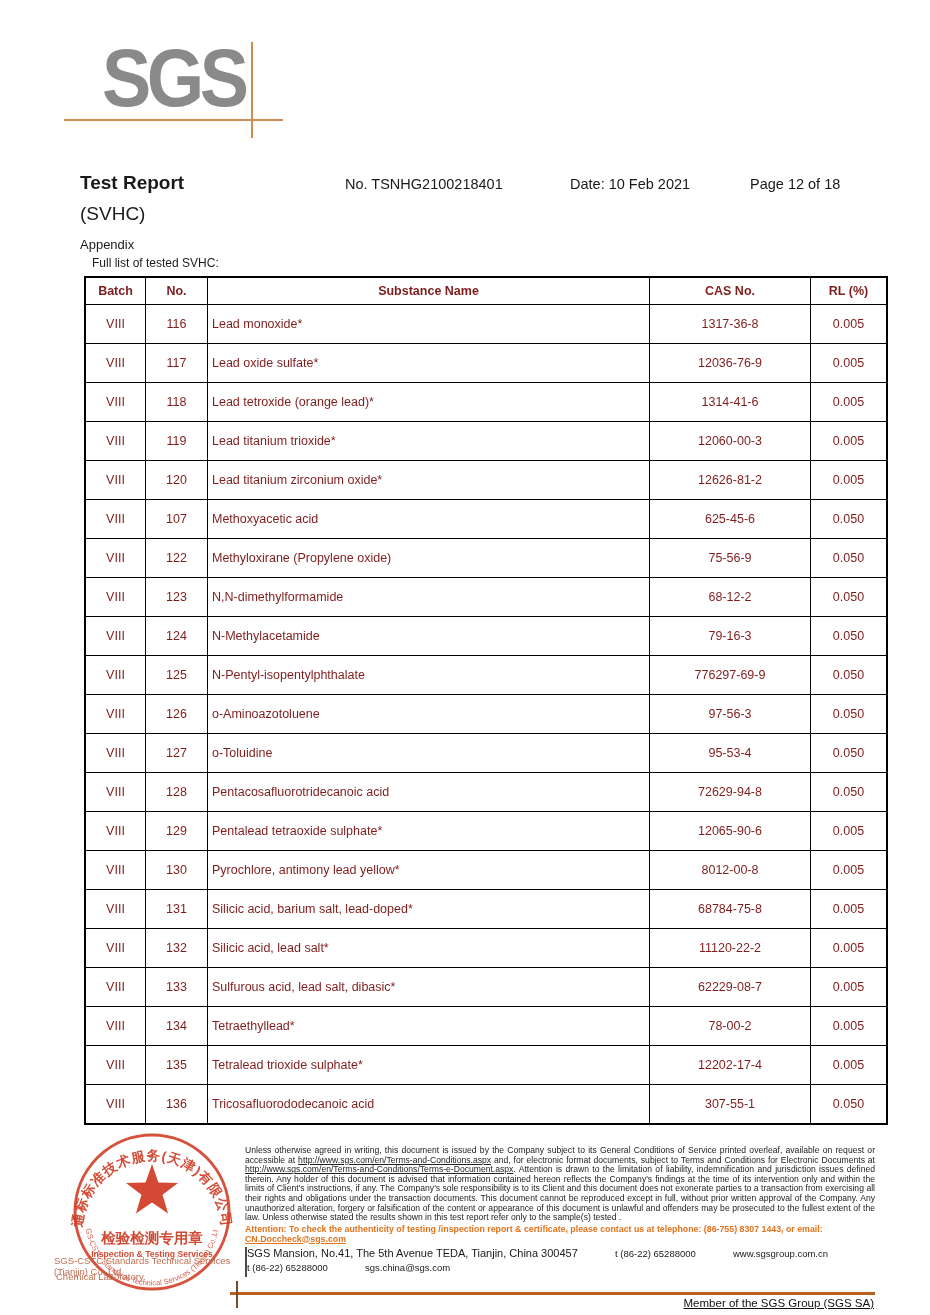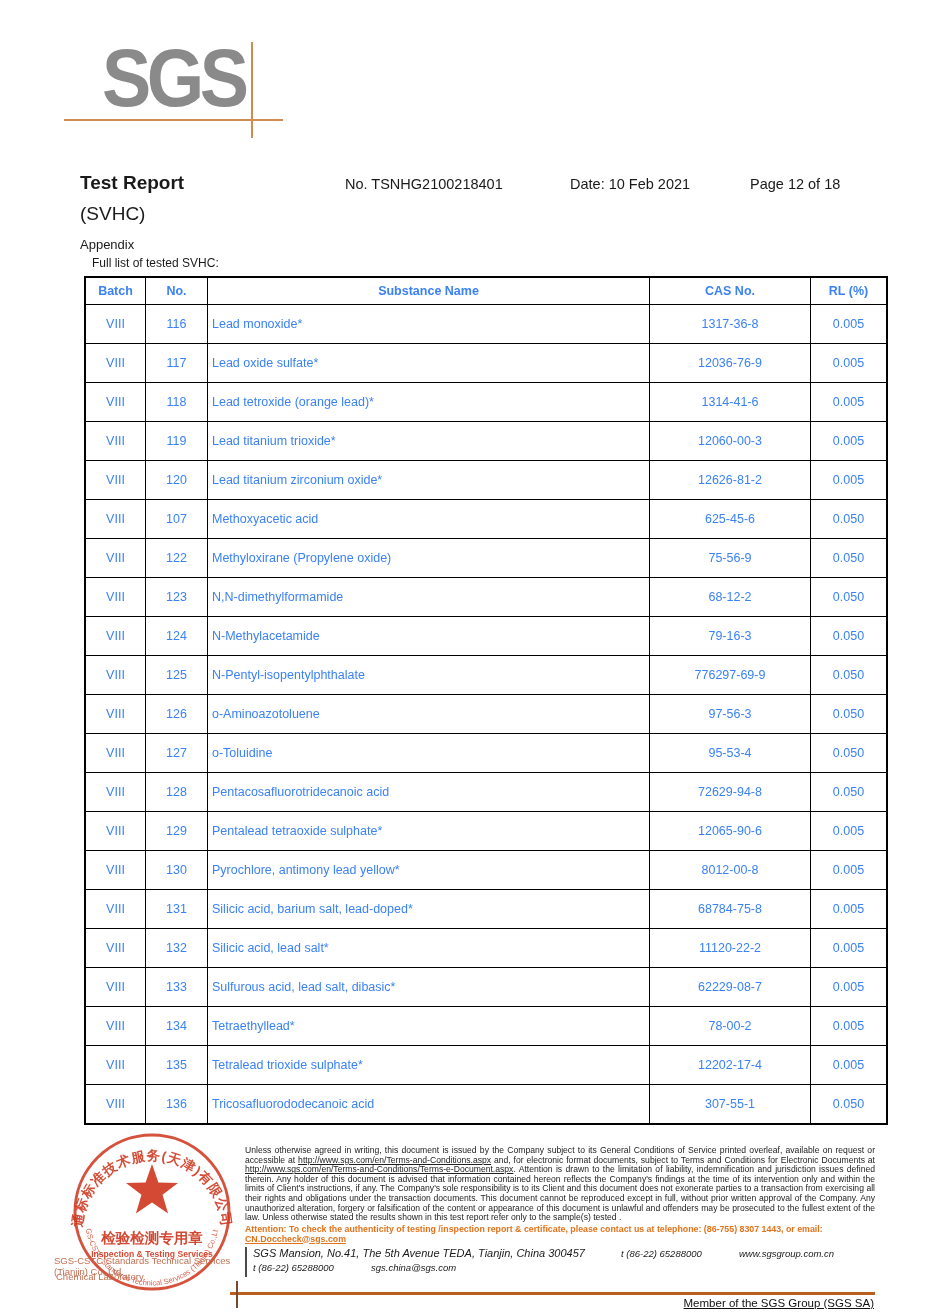--- a/index.html
+++ b/index.html
@@ -18,37 +18,37 @@
   .title{position:absolute;left:80px;top:172px;font-size:19px;font-weight:bold;}
   .report-no{position:absolute;left:345px;top:176px;font-size:14.5px;}
   .date{position:absolute;left:570px;top:176px;font-size:14.5px;}
   .page-info{position:absolute;left:750px;top:176px;font-size:14.5px;}
   .subtitle{position:absolute;left:80px;top:203px;font-size:19px;}
   .appendix{position:absolute;left:80px;top:237px;font-size:13px;text-align:center;}
   .list-label{position:absolute;left:92px;top:256px;font-size:12px;}
   
   .svhc-table{
     position:absolute;left:84px;top:276px;width:778px;border-collapse:collapse;
-    table-layout:fixed;font-size:12.5px;color:#3b82f6;border:2px solid #000;
+    table-layout:fixed;font-size:12.5px;color:#7f1d1d;border:2px solid #000;
   }
   .svhc-table th,.svhc-table td{border:1px solid #000;padding:0 2px;overflow:hidden;white-space:nowrap;}
   .svhc-table th{height:26px;font-weight:bold;text-align:center;font-size:12.5px;}
   .svhc-table td{height:38px;text-align:center;}
   .svhc-table td.c-name{text-align:left;padding-left:4px;}
   .w-batch{width:55px}.w-no{width:57px}.w-name{width:437px}.w-cas{width:156px}.w-rl{width:71px}
   
   .stamp-svg{position:absolute;left:56px;top:1130px;}
   .company-l1{position:absolute;left:54px;top:1255px;font-size:9.5px;color:#c07054;width:200px;}
   .company-l2{position:absolute;left:56px;top:1271px;font-size:9.5px;color:#c07054;}
   .footer-right{position:absolute;left:245px;top:1146px;width:630px;}
   .disclaimer{margin:0;font-size:8.6px;line-height:9.6px;text-align:justify;color:#222;}
   .disclaimer .u{text-decoration:underline;}
   .attention{margin:2px 0 0 0;font-size:8.8px;line-height:9.8px;font-weight:bold;color:#e2731c;}
   .attention .u{text-decoration:underline;}
-  .addr-block{margin-top:3px;border-left:2px solid #4a4a4a;padding-left:6px;font-style:italic;}
+  .addr-block{margin-top:3px;border-left:2px solid #4a4a4a;}
   .addr-row{display:flex;align-items:baseline;height:15px;}
   .addr-row .addr{width:368px;font-size:11px;}
   .addr-row .addr.cn{font-size:10.5px;}
   .addr-row .post{font-size:10.5px;}
   .addr-row .tel{width:118px;font-size:9.5px;}
   .addr-row .web{flex:1;font-size:9.5px;}
   .footer-rule{position:absolute;left:230px;top:1292px;width:645px;height:3px;background:#bb5f21;}
   .footer-tick{position:absolute;left:236px;top:1281px;width:2px;height:27px;background:#7a4a2e;}
   .member{position:absolute;right:56px;top:1297px;font-size:11.5px;color:#111;text-decoration:underline;}
   .stamp-red{fill:#cf3a22;}

